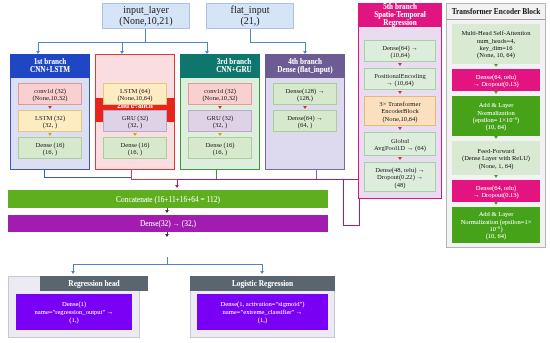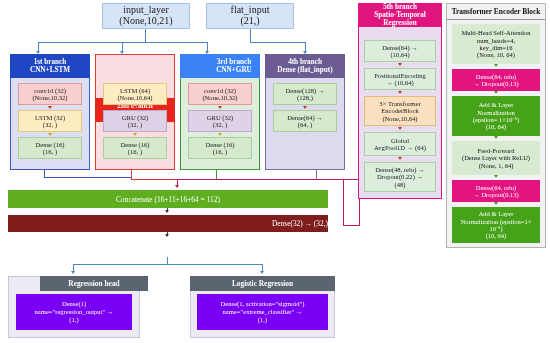--- a/index.html
+++ b/index.html
@@ -19,38 +19,38 @@
   .branch.b2{background:#fadde0;border-color:#e03a32;}
   .branch.b3{background:#ddeedd;border-color:#3c9a35;}
   .branch.b4{background:#ddd9ee;border-color:#7a6a9e;}
   .branch.b5{background:#e8ddee;border-color:#d6168a;}
 
   .bhead{position:absolute;box-sizing:border-box;display:flex;flex-direction:column;
          align-items:center;justify-content:center;text-align:center;
          color:#fff;font-weight:bold;font-size:7.2px;line-height:1.12;}
   .bhead.h1{background:#1f47c4;}
   .bhead.h2{background:#e8241c;}
-  .bhead.h3{background:#3b82f6;padding-left:28px;}
+  .bhead.h3{background:#0f766e;padding-left:28px;}
   .bhead.h4{background:#6d5c93;}
   .bhead.h5{background:#e0157f;}
 
   .node{position:absolute;box-sizing:border-box;display:flex;flex-direction:column;
         align-items:center;justify-content:center;text-align:center;
         font-size:6.6px;line-height:1.12;border:1px solid;}
   .n-pink{background:#f9cfcf;border-color:#e09a9a;}
   .n-yellow{background:#fdecc2;border-color:#e3c77e;}
   .n-green{background:#d6e9cd;border-color:#a8cf99;}
   .n-purple{background:#ded2e6;border-color:#bda8cc;}
   .n-orange{background:#fbe0bf;border-color:#e5b97e;}
   .n-lgreen{background:#dceedb;border-color:#a9cfa6;}
 
   .bar{position:absolute;box-sizing:border-box;display:flex;align-items:center;
        justify-content:center;color:#fff;font-size:7.4px;text-align:center;}
   .bar-lgreen{background:#5fae20;}
-  .bar-dgreen{background:#7f1d1d;justify-content:flex-end;}
+  .bar-dgreen{background:#a21caf;}
   .bar-blue{background:#1f9ee0;}
 
   .headbar{position:absolute;box-sizing:border-box;display:flex;align-items:center;
            justify-content:center;background:#5b6570;color:#fff;font-weight:bold;
            font-size:7.4px;}
   .outwrap{position:absolute;box-sizing:border-box;background:#eceaf2;border:1px solid #c9c6d6;}
   .out-node{position:absolute;box-sizing:border-box;display:flex;flex-direction:column;
             align-items:center;justify-content:center;text-align:center;
             background:#7a00f5;color:#fff;font-size:6.6px;line-height:1.18;}
 

